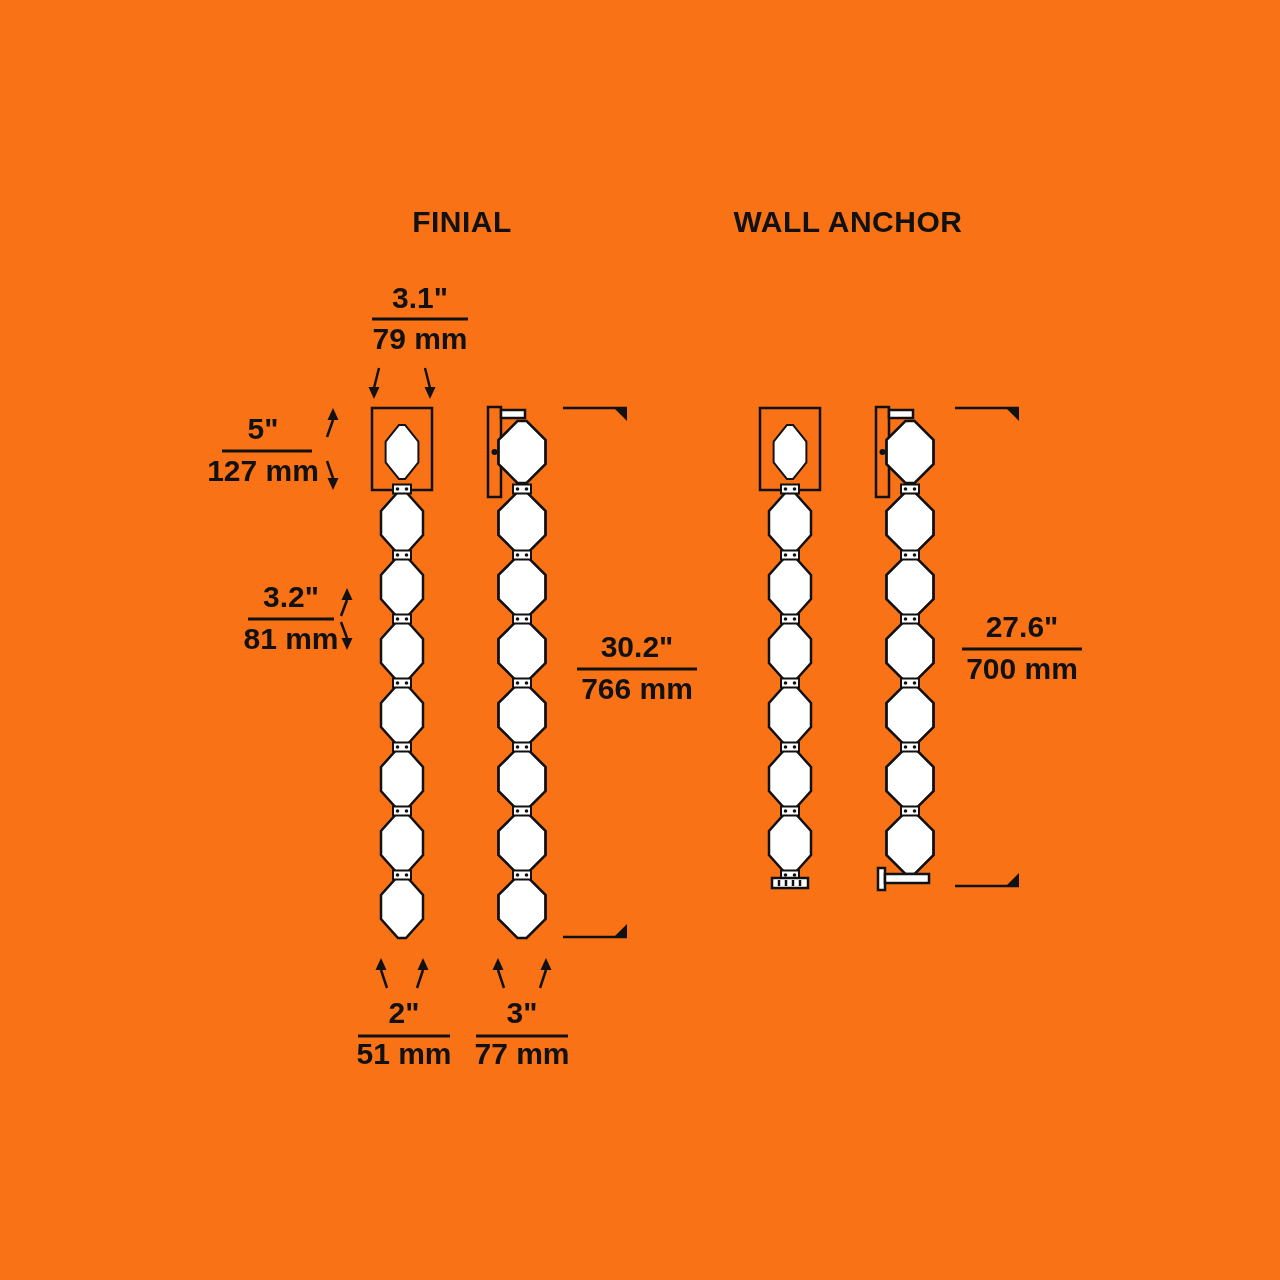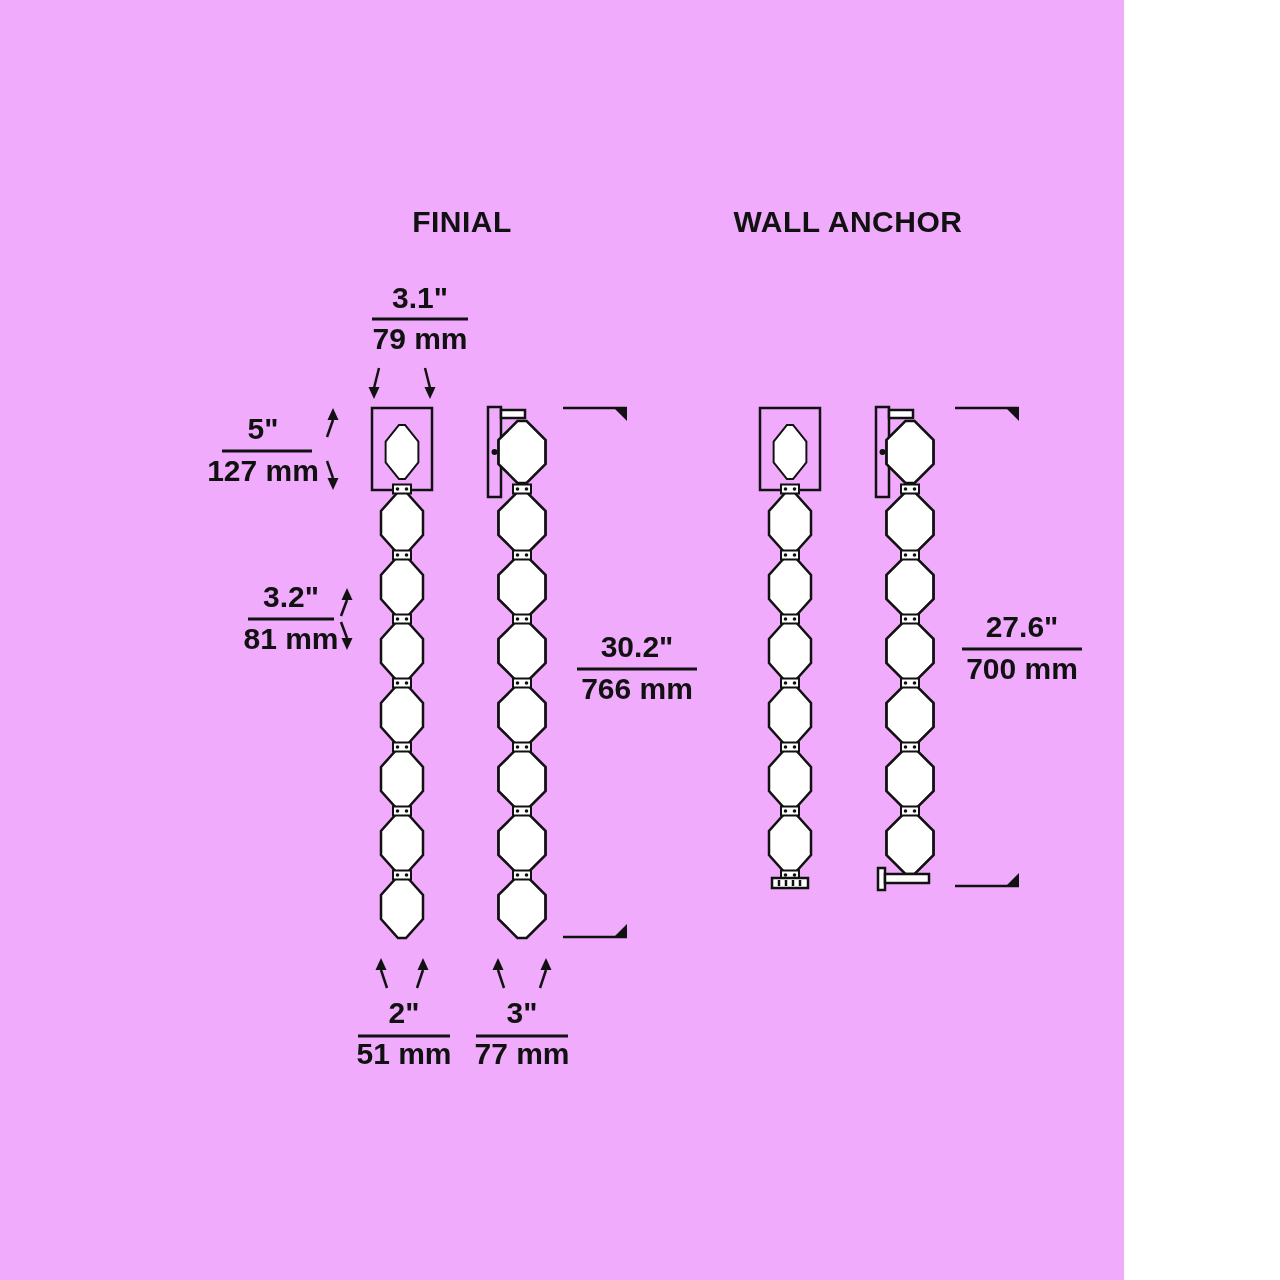--- a/index.html
+++ b/index.html
@@ -5,23 +5,23 @@
   html, body {
     margin: 0;
     padding: 0;
     background: #ffffff;
     width: 1280px;
     height: 1280px;
     font-family: "Liberation Sans", sans-serif;
   }
   #stage {
     position: relative;
-    width: 1124px;
+    width: 1280px;
     height: 1280px;
-    background: #f0abfc;
+    background: #f97316;
   }
   svg { display: block; }
   .title {
     font-family: "Liberation Sans", sans-serif;
     font-size: 30px;
     font-weight: 700;
     fill: #111111;
     letter-spacing: 0.5px;
   }
   .dim {

